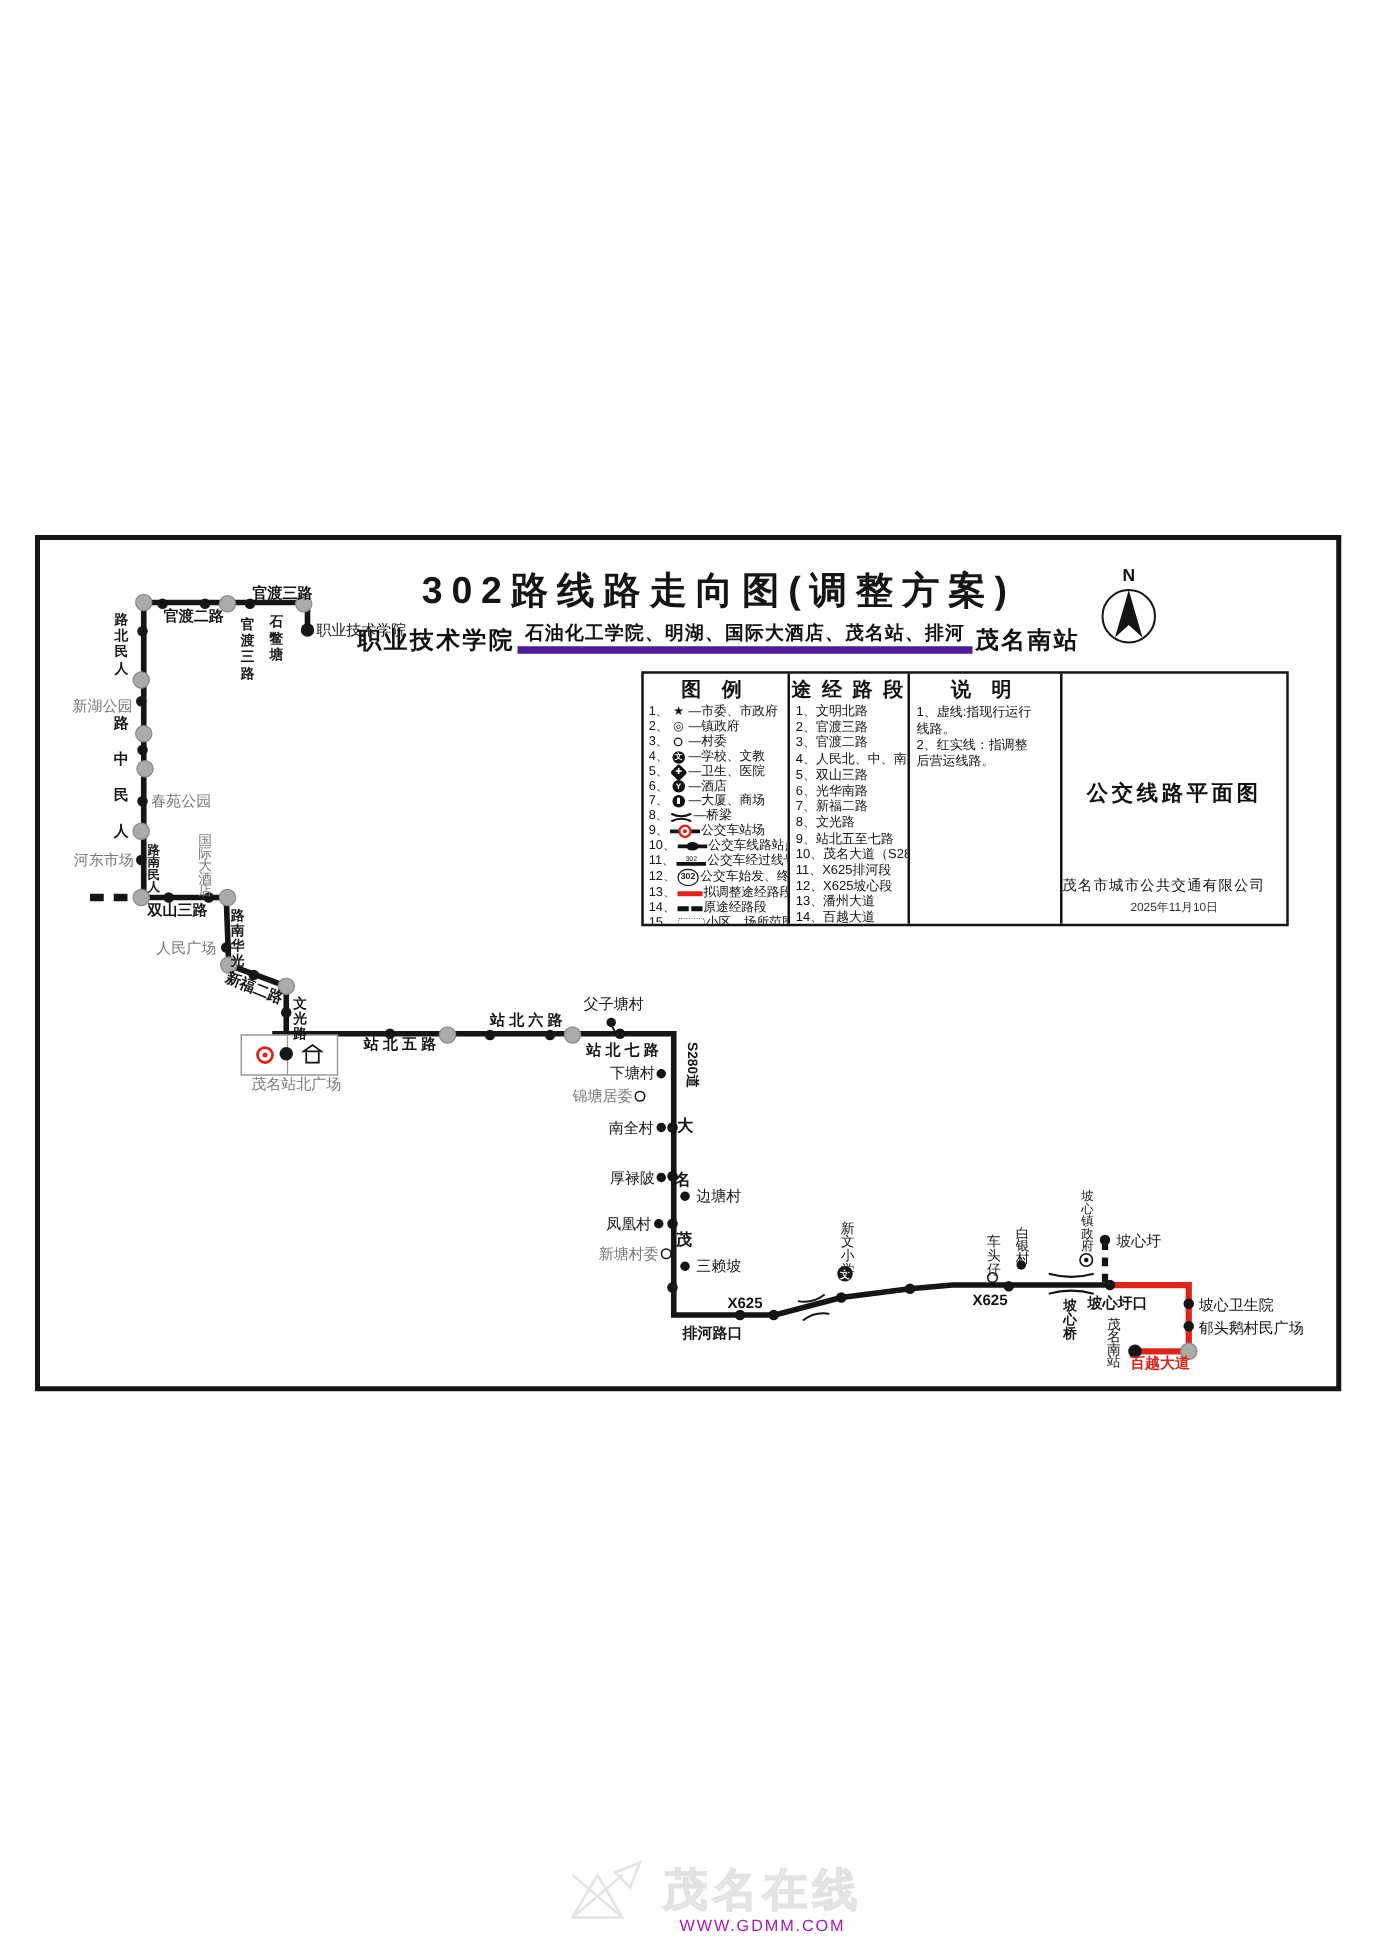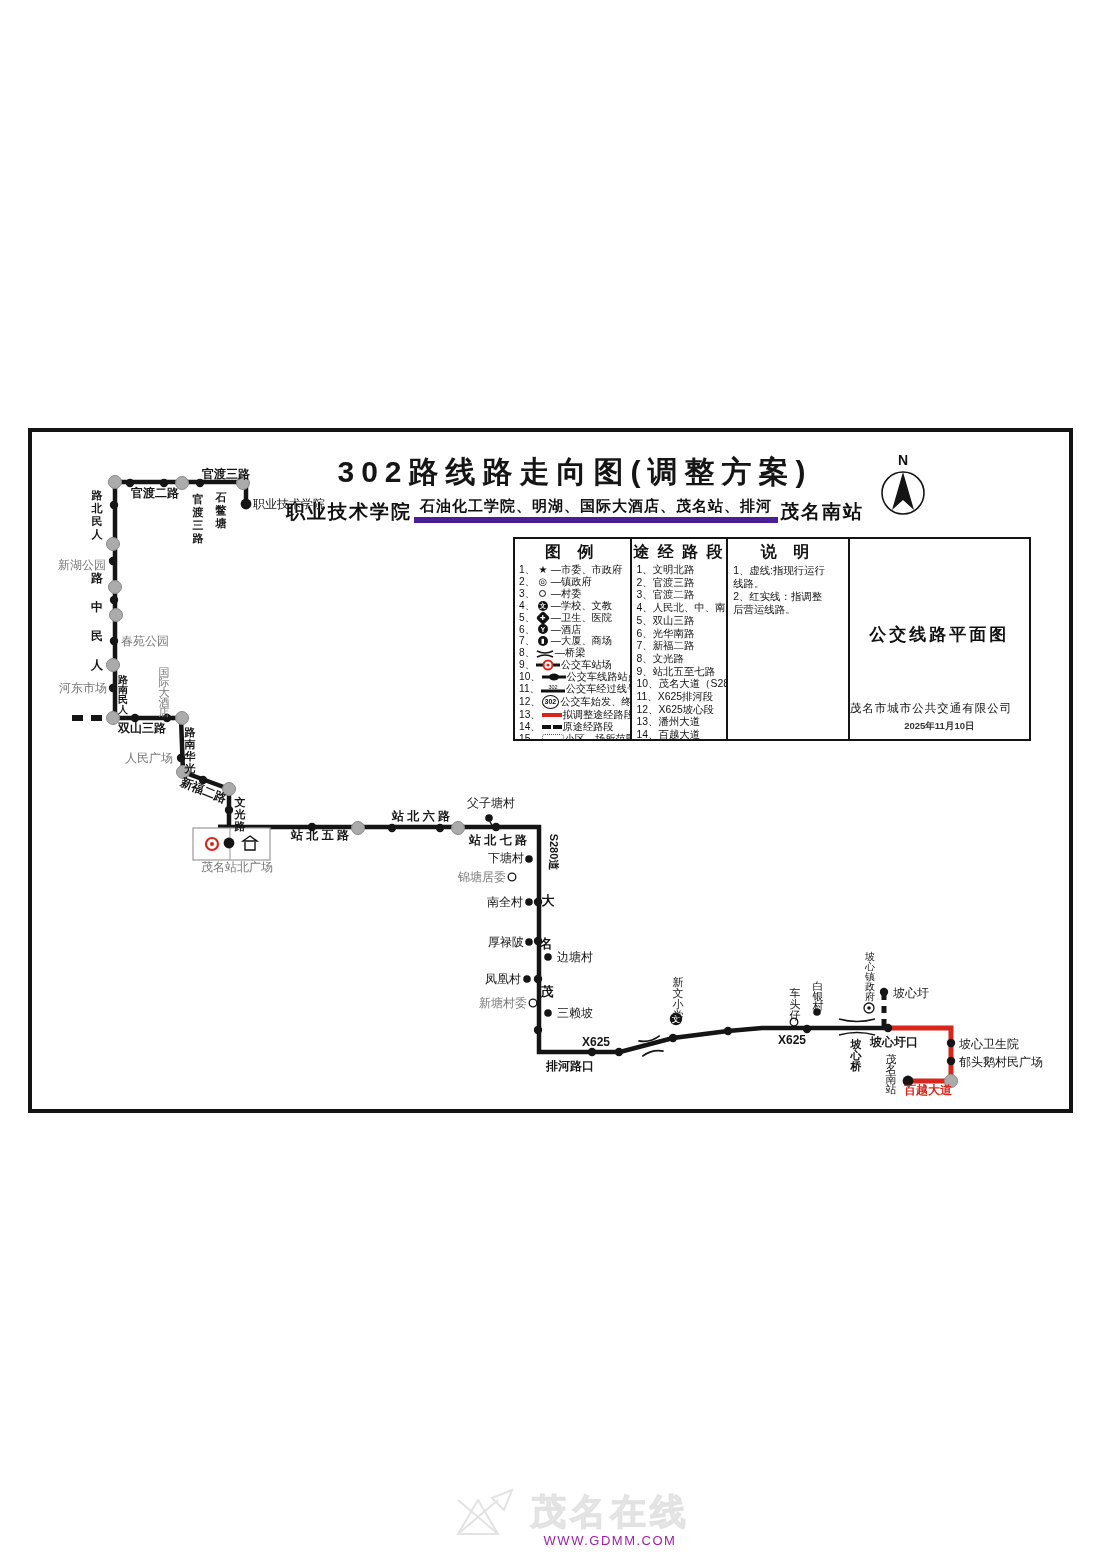--- a/index.html
+++ b/index.html
@@ -26,21 +26,21 @@
   .col-plan{width:180px;position:relative;}
   .col-title{font-size:16px;font-weight:bold;text-align:center;letter-spacing:6px;padding:3px 0 1px 0;}
   .col-title.small-sp{letter-spacing:2px;}
   .legend-row{font-size:10.2px;line-height:11.9px;padding-left:4px;display:flex;align-items:center;white-space:nowrap;}
   .legend-no{flex:0 0 auto;}
   .legend-sym{flex:0 0 auto;display:inline-flex;align-items:center;justify-content:center;min-width:14px;margin:0 1px;}
   .route-row,.note-row{font-size:10.4px;line-height:12.7px;padding-left:5px;white-space:nowrap;}
   .note-row{white-space:normal;padding-right:21px;line-height:13px;}
   .plan-title{position:absolute;left:0;right:0;top:84px;text-align:center;font-size:17px;font-weight:bold;letter-spacing:3px;}
   .plan-company{position:absolute;left:0;right:0;top:162px;font-size:11.5px;letter-spacing:1px;}
-  .plan-date{position:absolute;left:0;right:0;top:181px;text-align:center;font-size:9.5px;font-weight:bold;color:#333;}
+  .plan-date{position:absolute;left:0;right:0;top:181px;text-align:center;font-size:9.5px;font-weight:normal;color:#333;}
   .watermark{position:absolute;left:452px;top:1488px;z-index:1;display:flex;align-items:flex-start;color:#e9e9e9;}
   .wm-text{margin-left:6px;}
   .wm-cn{font-size:36px;font-weight:bold;letter-spacing:4px;color:#ededed;-webkit-text-stroke:1px #e2e2e2;}
   .wm-url{font-size:13px;letter-spacing:1.5px;color:#a21caf;margin-top:-4px;text-align:center;}
   
   .sym-circle{display:inline-flex;width:10px;height:10px;border-radius:50%;background:#111;color:#fff;
               font-size:6.5px;align-items:center;justify-content:center;font-weight:bold;}
   .sym-ring{display:inline-block;width:7px;height:7px;border-radius:50%;border:1.2px solid #111;box-sizing:border-box;}
   .sym-star{font-size:10px;line-height:10px;}
 </style>

